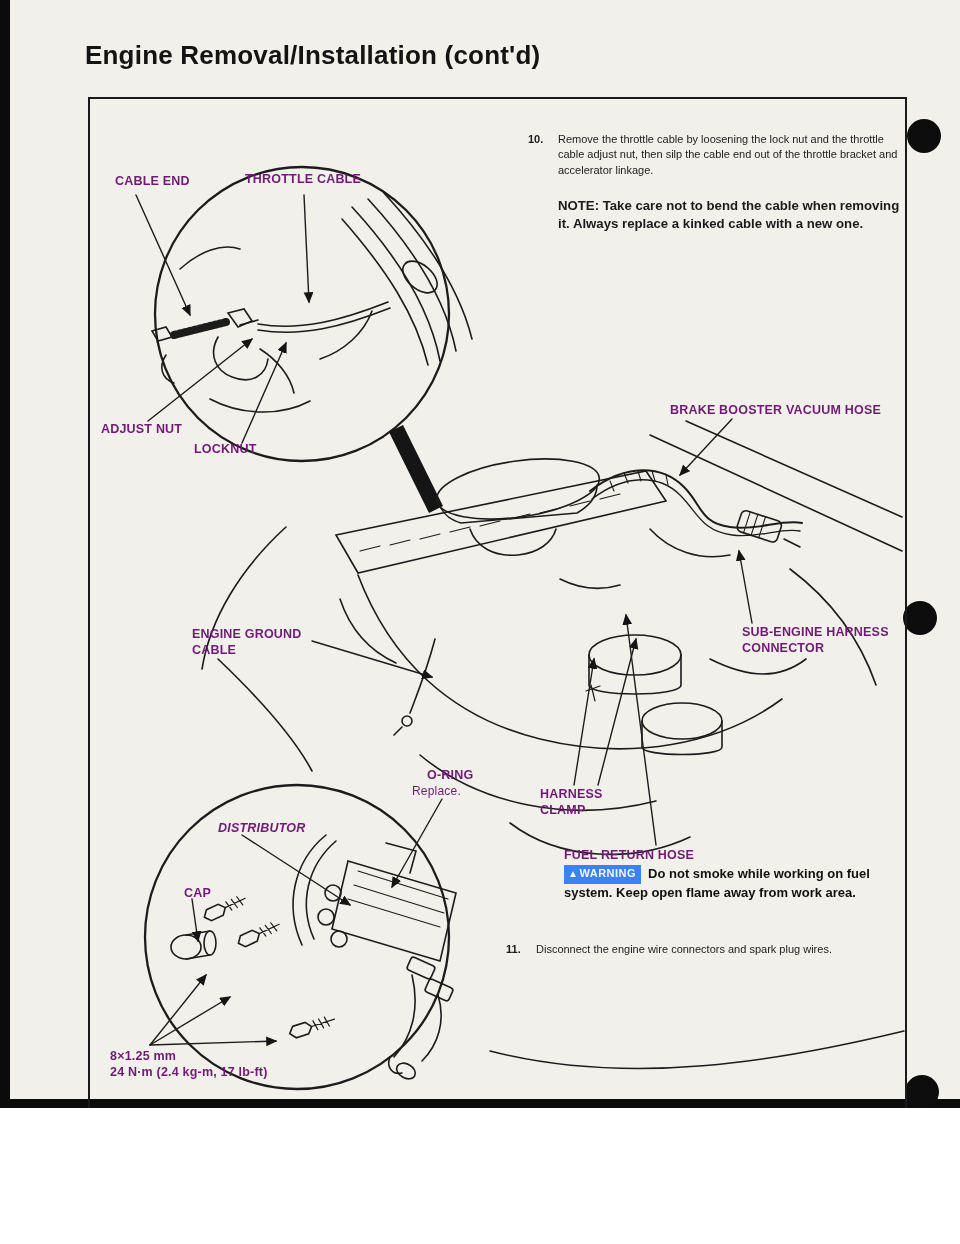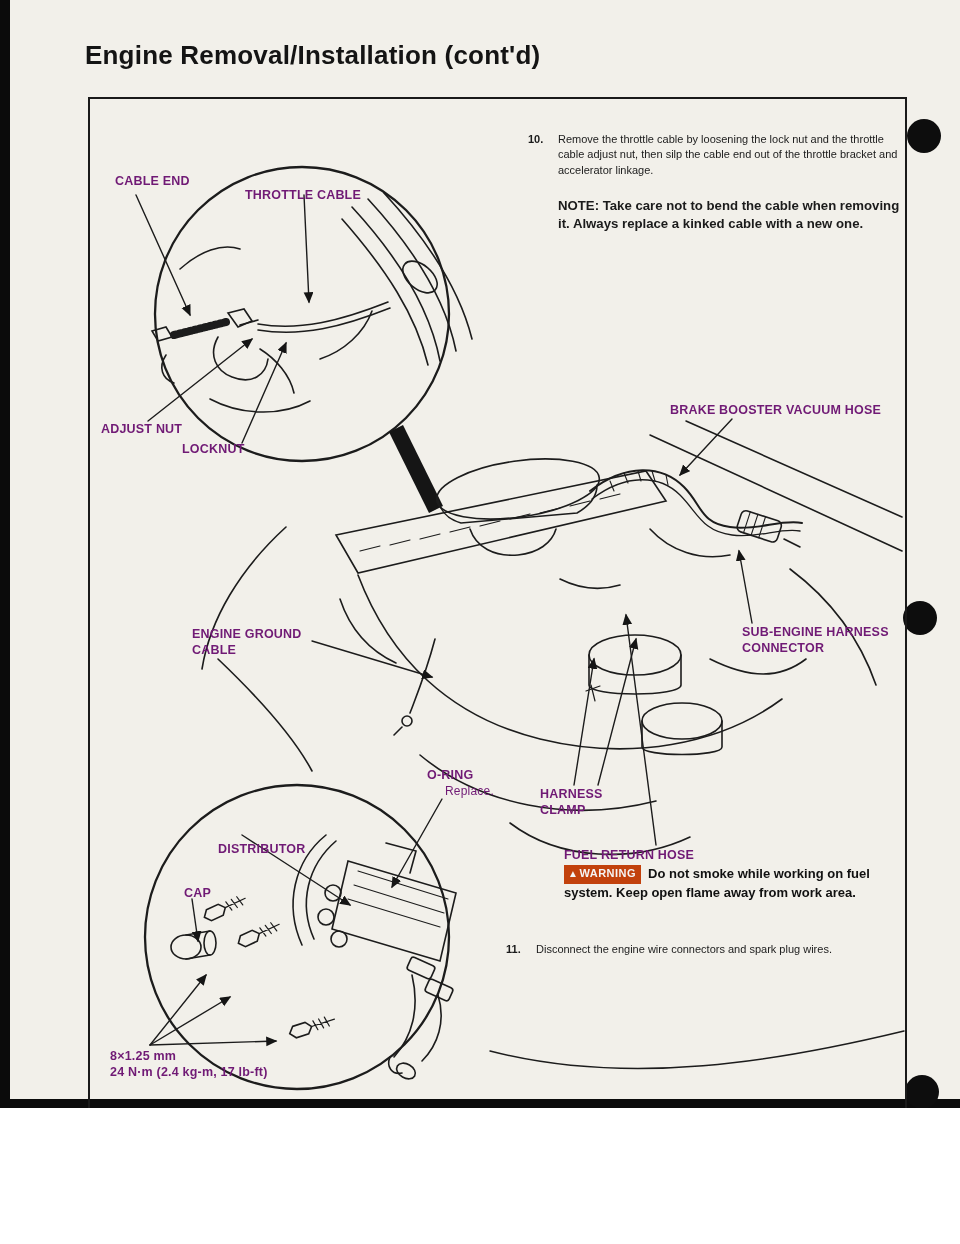--- a/index.html
+++ b/index.html
@@ -36,21 +36,21 @@
     position:absolute;display:flex;align-items:flex-start;
     font-size:11px;line-height:1.4;color:#1b1b1b;width:372px;
   }
   .instr .num{width:30px;flex:0 0 30px;font-weight:bold;}
   .instr .txt{flex:1;}
   .note-block{
     position:absolute;font-size:13.2px;line-height:1.4;width:345px;color:#1b1b1b;font-weight:bold;
   }
   .warn-block{position:absolute;width:342px;font-size:13px;line-height:1.45;color:#111;}
   .warn-badge{
-    display:inline-block;background:#c2410c;color:#f5f5f5;
+    display:inline-block;background:#3b82f6;color:#f5f5f5;
     font-size:11px;font-weight:bold;padding:1px 5px 2px 4px;letter-spacing:0.5px;
     vertical-align:1px;margin-right:7px;
   }
   .warn-badge .tri{font-size:10px;margin-right:1px;}
   .warn-main{font-weight:bold;}
   .warn-drain{font-weight:bold;margin-top:7px;}
   .page-number{
     position:absolute;left:83px;top:1168px;
     font-size:31px;font-weight:bold;letter-spacing:1px;color:#121212;
   }
@@ -199,34 +199,34 @@
           <path d="M 102,800 L 108,842" marker-end="url(#ah)"></path>
           <path d="M 60,946 L 116,876" marker-end="url(#ah)"></path>
           <path d="M 60,946 L 140,898" marker-end="url(#ah)"></path>
           <path d="M 60,946 L 186,942" marker-end="url(#ah)"></path>
           <path d="M 400,952 C 540,988 690,962 814,932"></path>
         </g>
       </g>
     </svg>
 
     <div class="callout" style="left:25px;top:74px;">CABLE END</div>
-    <div class="callout" style="left:155px;top:88px;">THROTTLE CABLE</div>
+    <div class="callout" style="left:155px;top:72px;">THROTTLE CABLE</div>
     <div class="callout" style="left:11px;top:322px;">ADJUST NUT</div>
-    <div class="callout" style="left:92px;top:342px;">LOCKNUT</div>
+    <div class="callout" style="left:104px;top:342px;">LOCKNUT</div>
     <div class="callout" style="left:580px;top:303px;">BRAKE BOOSTER VACUUM HOSE</div>
     <div class="callout" style="left:102px;top:527px;">ENGINE GROUND
 CABLE</div>
     <div class="callout" style="left:652px;top:525px;">SUB-ENGINE HARNESS
 CONNECTOR</div>
     <div class="callout" style="left:337px;top:668px;">O-RING</div>
-    <div class="callout light" style="left:355px;top:685px;">Replace.</div>
+    <div class="callout light" style="left:322px;top:685px;">Replace.</div>
     <div class="callout" style="left:450px;top:687px;">HARNESS
 CLAMP</div>
     <div class="callout" style="left:474px;top:748px;">FUEL RETURN HOSE</div>
-    <div class="callout" style="left:128px;top:742px;">DISTRIBUTOR</div>
+    <div class="callout" style="left:128px;top:721px;font-style:italic;">DISTRIBUTOR</div>
     <div class="callout" style="left:94px;top:786px;">CAP</div>
     <div class="callout" style="left:20px;top:949px;">8×1.25 mm
 24 N·m (2.4 kg-m, 17 lb-ft)</div>
 
     <div class="instr" style="left:438px;top:33px;">
       <div class="num">10.</div>
       <div class="txt">Remove the throttle cable by loosening the lock nut and the throttle cable adjust nut, then silp the cable end out of the throttle bracket and accelerator linkage.</div>
     </div>
 
     <div class="note-block" style="left:468px;top:98px;">NOTE: Take care not to bend the cable when removing it. Always replace a kinked cable with a new one.</div>

